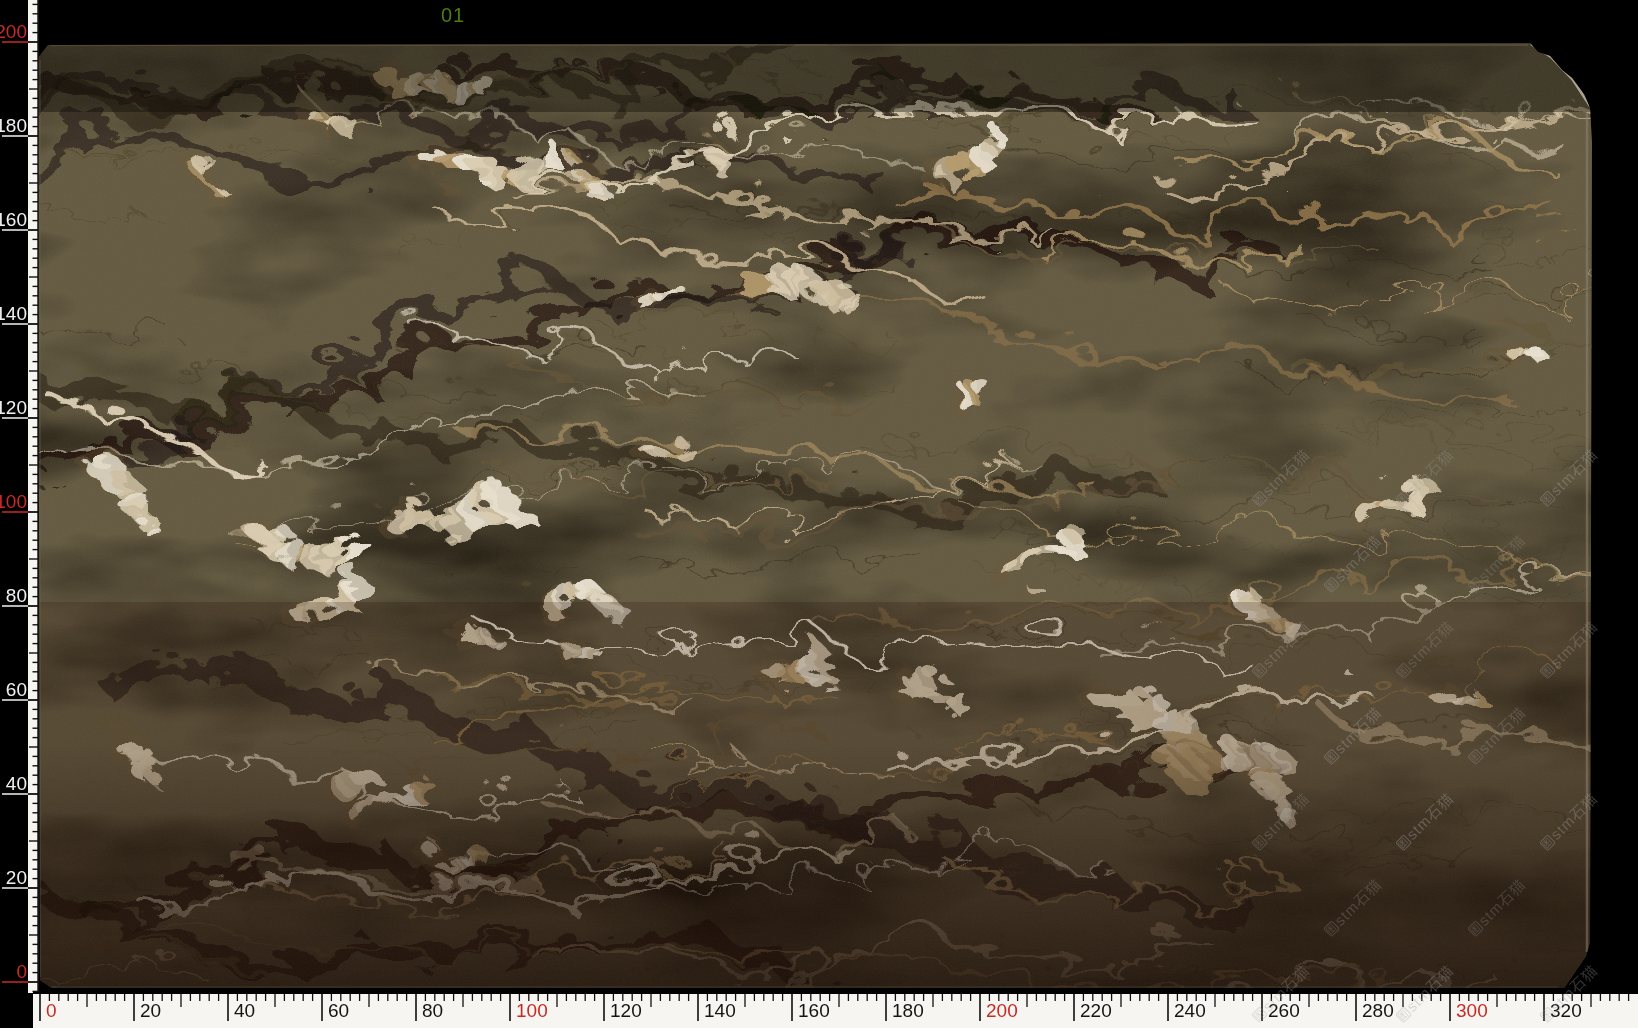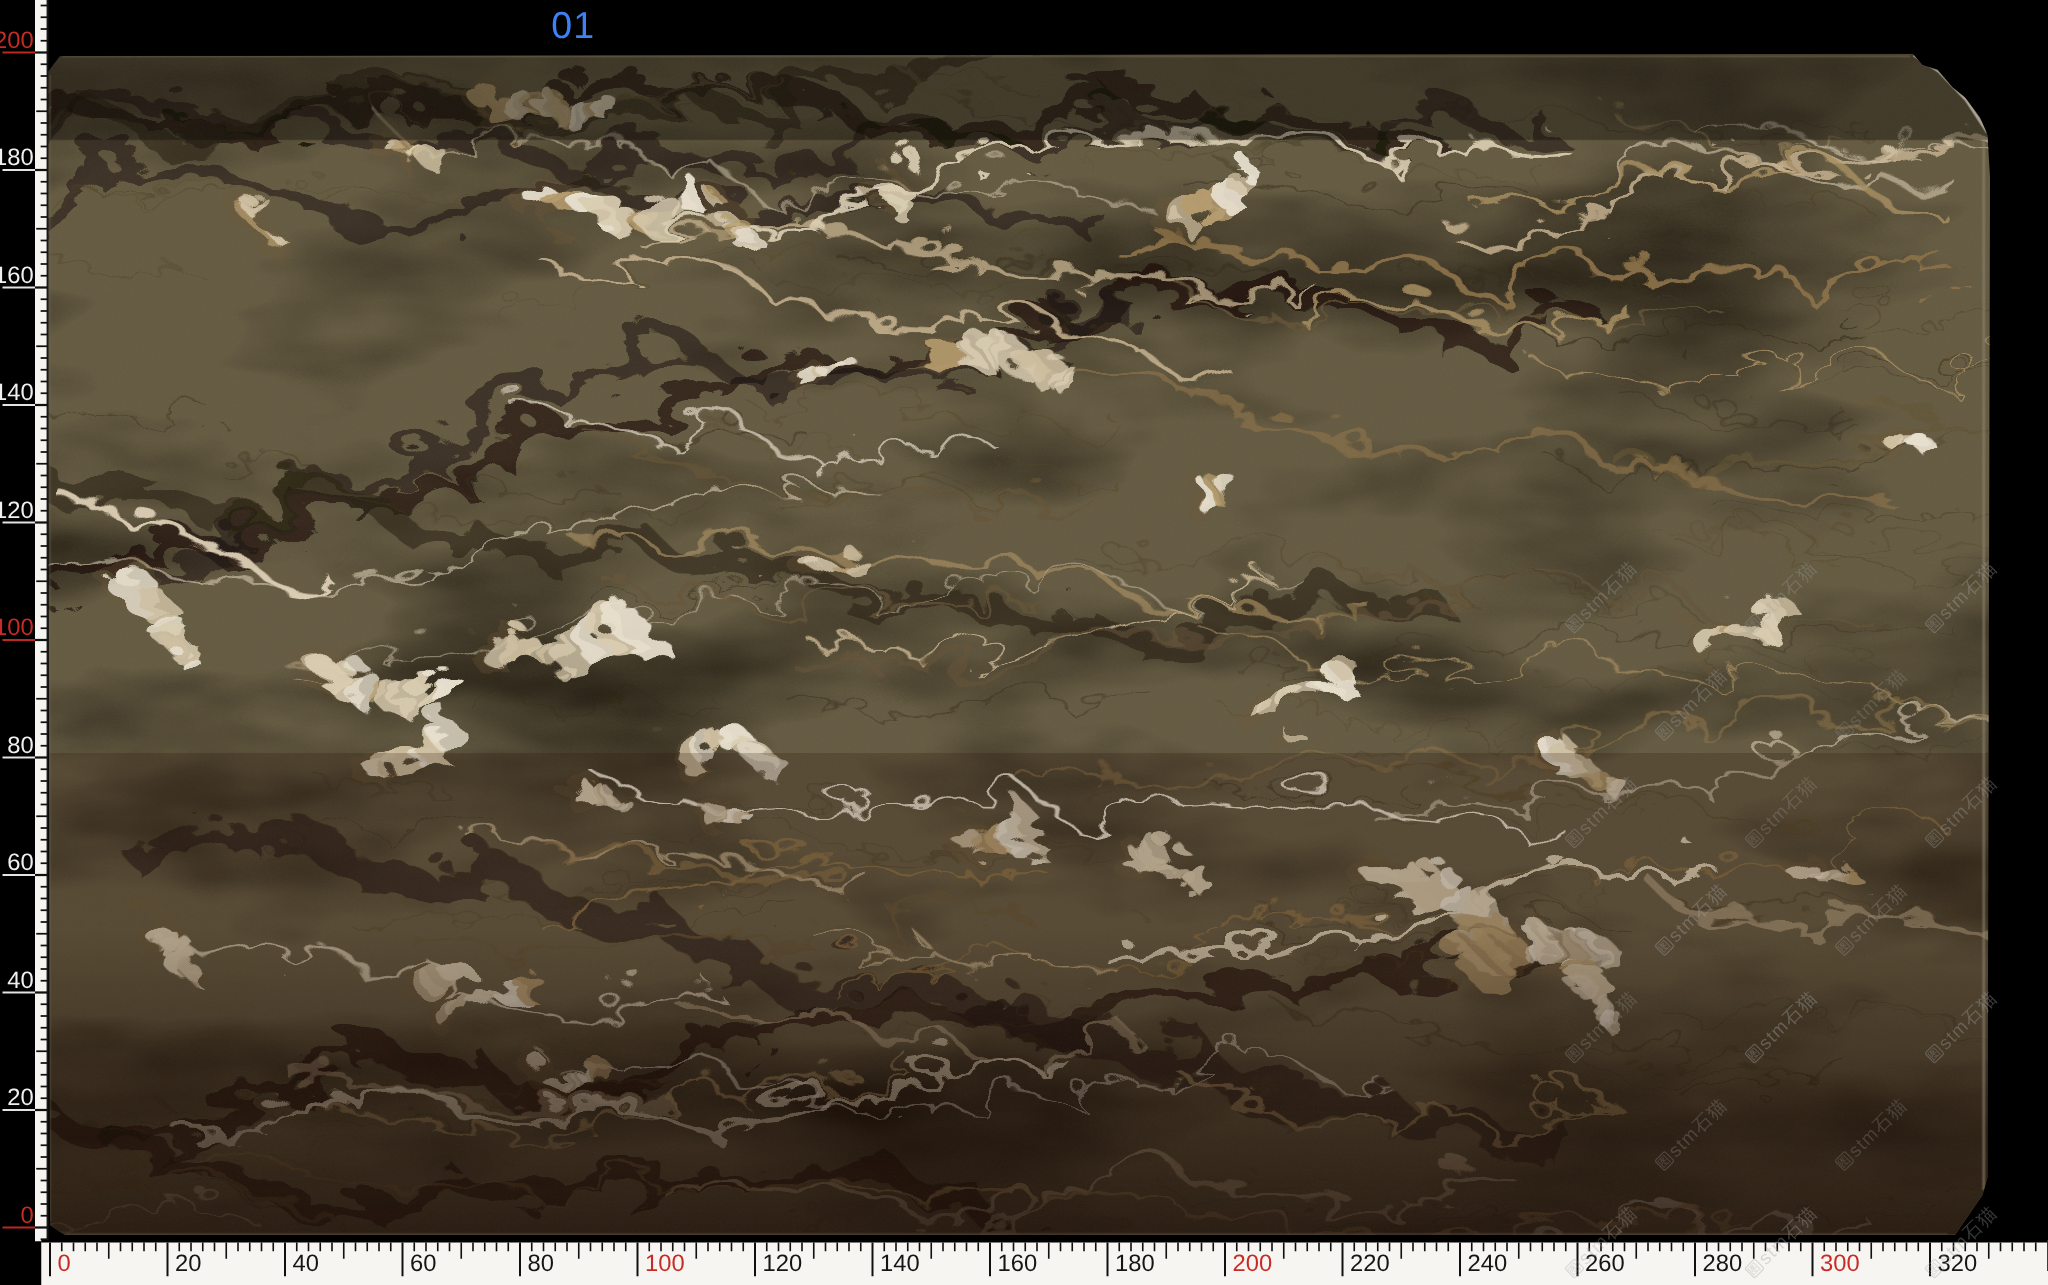--- a/index.html
+++ b/index.html
@@ -1,18 +1,18 @@
 <!DOCTYPE html>
 <html><head>
 <meta charset="utf-8">
 <style>
   html,body{margin:0;padding:0;background:#000;}
   #stage{position:relative;width:1638px;height:1028px;background:#000;overflow:hidden;
          font-family:"Liberation Sans",sans-serif;}
-  #slab-number{position:absolute;left:441px;top:4px;color:#3b82f6;font-size:30px;
+  #slab-number{position:absolute;left:441px;top:4px;color:#4d7c0f;font-size:20px;
                letter-spacing:1px;}
   #slab-wrap{position:absolute;left:38px;top:42px;width:1554px;height:948px;}
   #vruler,#hruler{position:absolute;left:0;top:0;}
   #watermarks{position:absolute;left:0;top:0;width:1638px;height:1028px;pointer-events:none;}
   .wm{position:absolute;transform:rotate(-45deg);color:#a2a2a2;font-size:15px;
       opacity:.34;white-space:nowrap;letter-spacing:1px;}
   .wm .wm-ico{display:inline-block;border:1px solid #a2a2a2;font-size:9px;line-height:10px;
       width:10px;height:10px;text-align:center;vertical-align:2px;margin-right:2px;border-radius:2px;}
 </style>
 </head>

